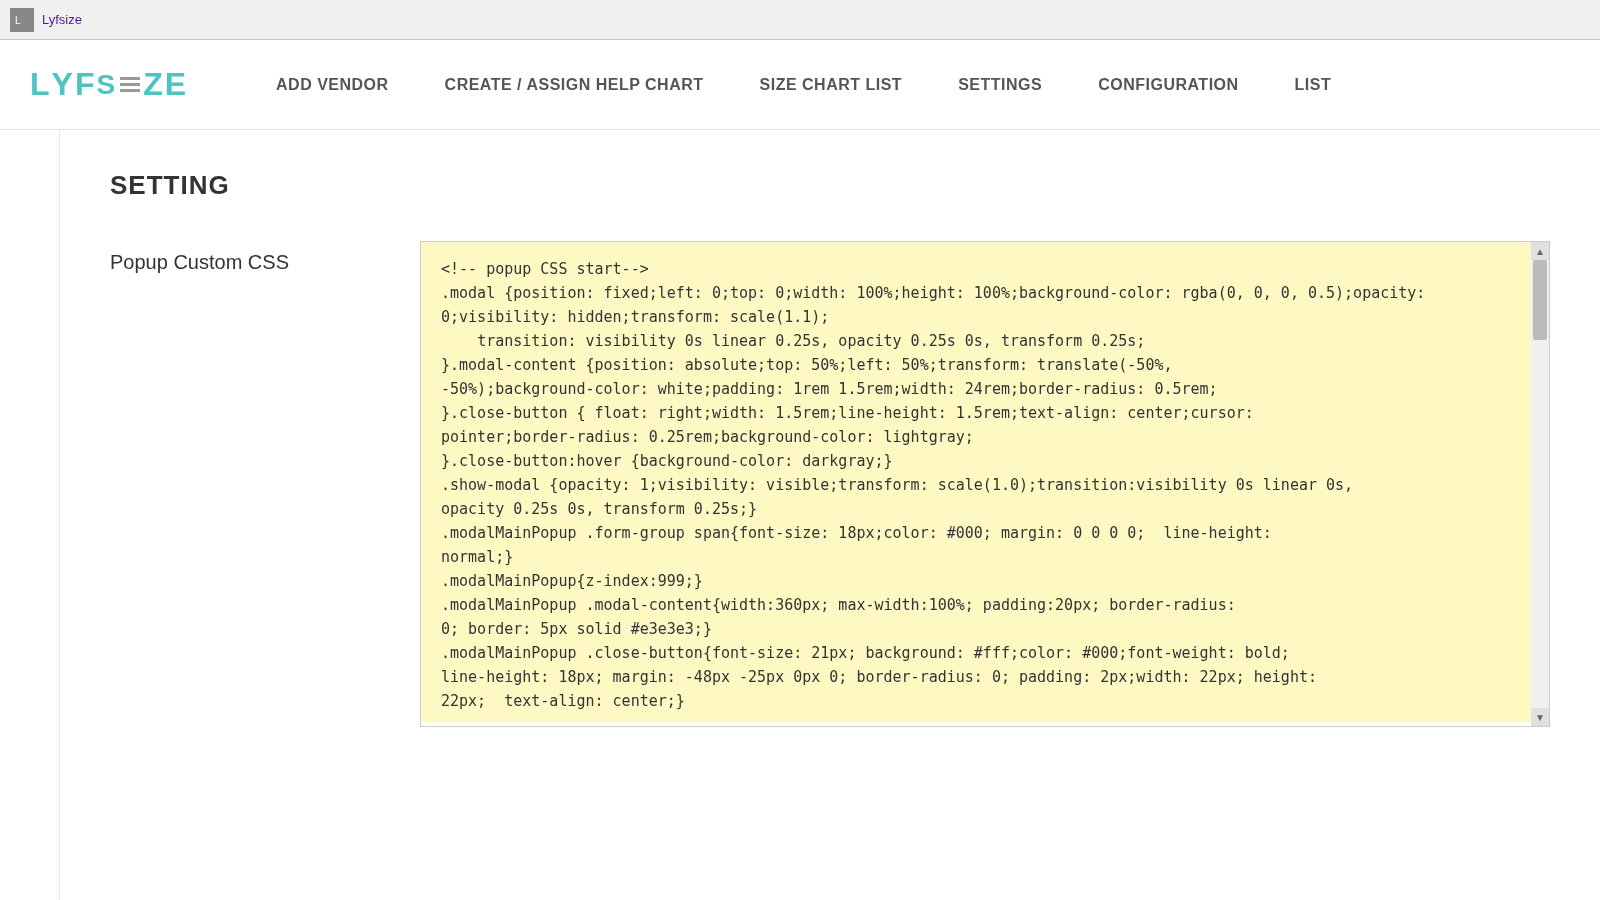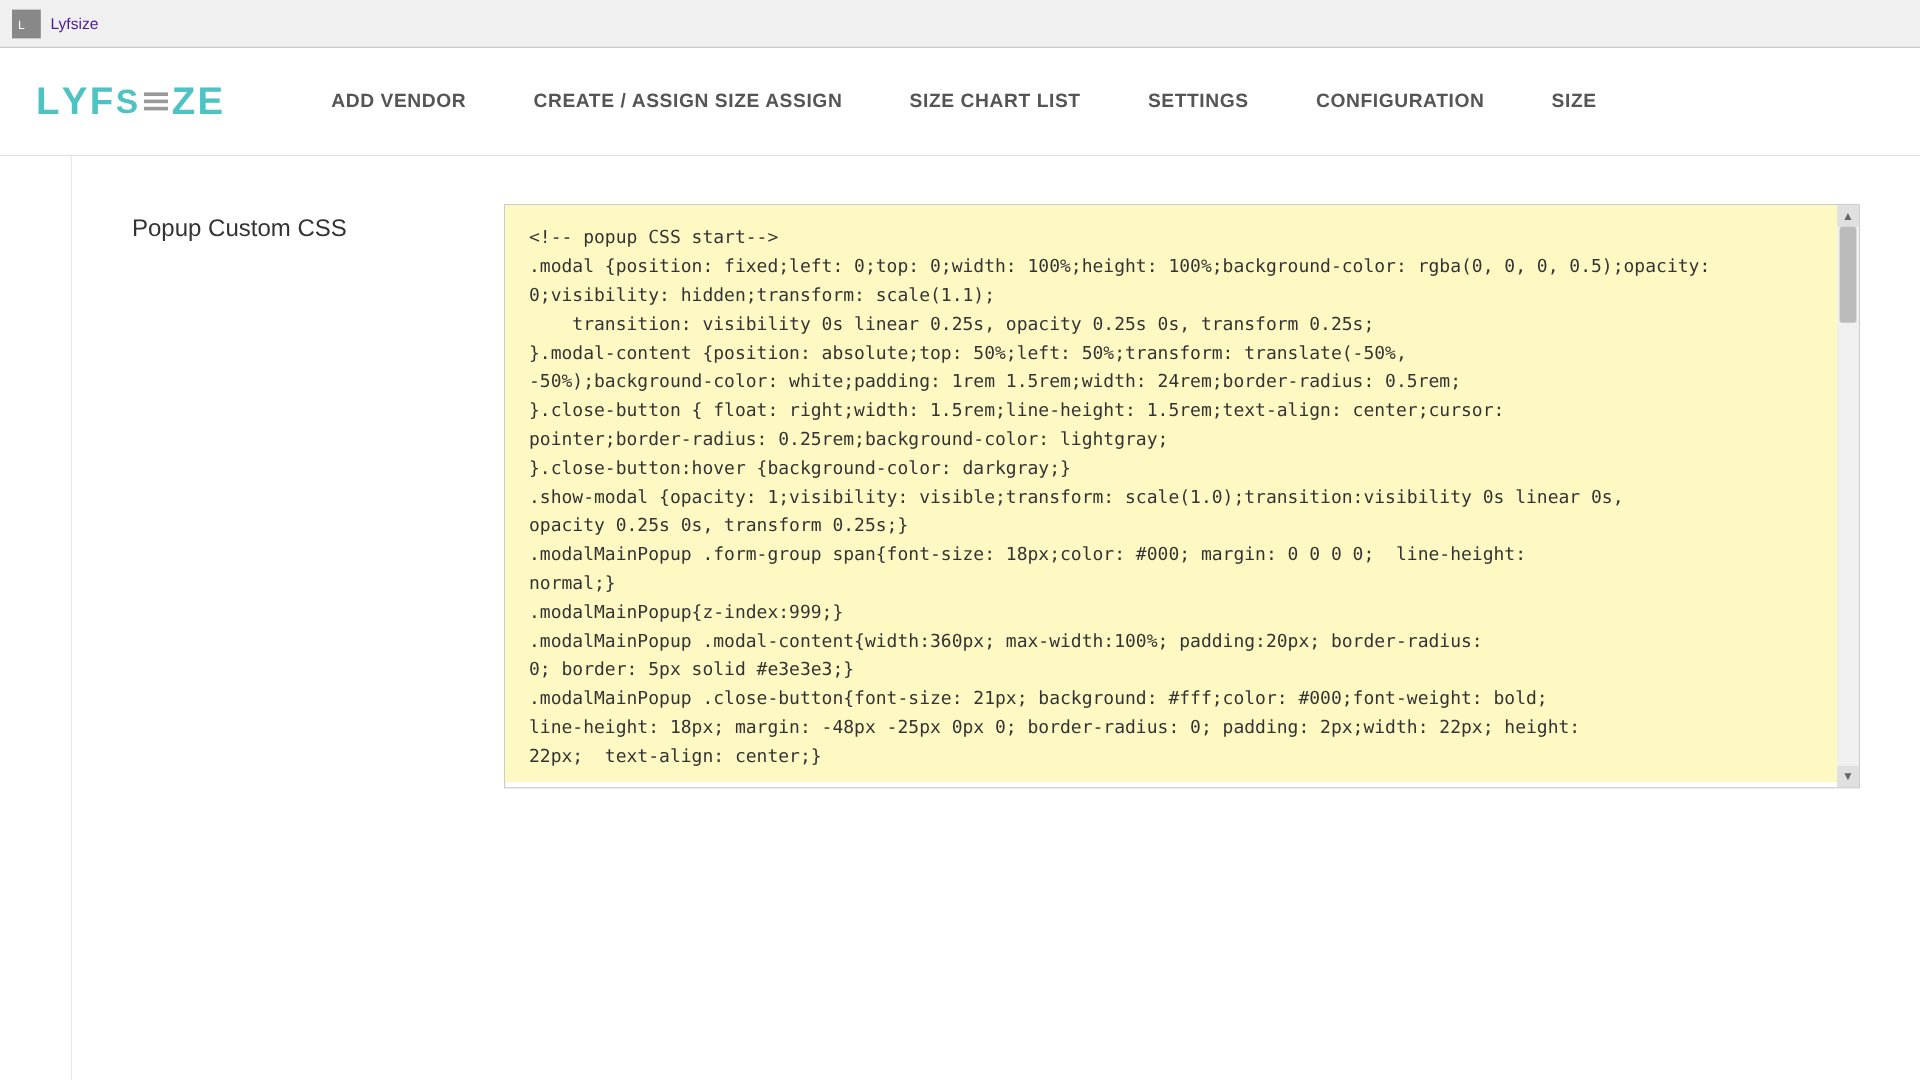--- a/index.html
+++ b/index.html
@@ -230,32 +230,33 @@
       <span class="logo-line"></span>
       <span class="logo-line"></span>
       <span class="logo-line"></span>
     </span>
     <span class="logo-z">Z</span>
     <span class="logo-e">E</span>
   </div>
 
   <nav class="nav-links">
     <a class="nav-link">ADD VENDOR</a>
-    <a class="nav-link">CREATE / ASSIGN SIZE ASSIGN</a>
+    <a class="nav-link">CREATE / ASSIGN HELP CHART</a>
     <a class="nav-link">SIZE CHART LIST</a>
     <a class="nav-link">SETTINGS</a>
     <a class="nav-link">CONFIGURATION</a>
-    <a class="nav-link">SIZE</a>
+    <a class="nav-link">LIST</a>
   </nav>
 </div>
 
 <div class="main-content">
   <div class="left-sidebar"></div>
 
   <div class="content-area">
+    <h1 class="setting-title">SETTING</h1>
 
     <div class="form-row">
       <div class="form-label">Popup Custom CSS</div>
 
       <div class="css-textarea-container">
         <textarea class="css-textarea" style="">&lt;!-- popup CSS start--&gt;
 .modal {position: fixed;left: 0;top: 0;width: 100%;height: 100%;background-color: rgba(0, 0, 0, 0.5);opacity: 0;visibility: hidden;transform: scale(1.1);
     transition: visibility 0s linear 0.25s, opacity 0.25s 0s, transform 0.25s;
 }.modal-content {position: absolute;top: 50%;left: 50%;transform: translate(-50%,
 -50%);background-color: white;padding: 1rem 1.5rem;width: 24rem;border-radius: 0.5rem;

